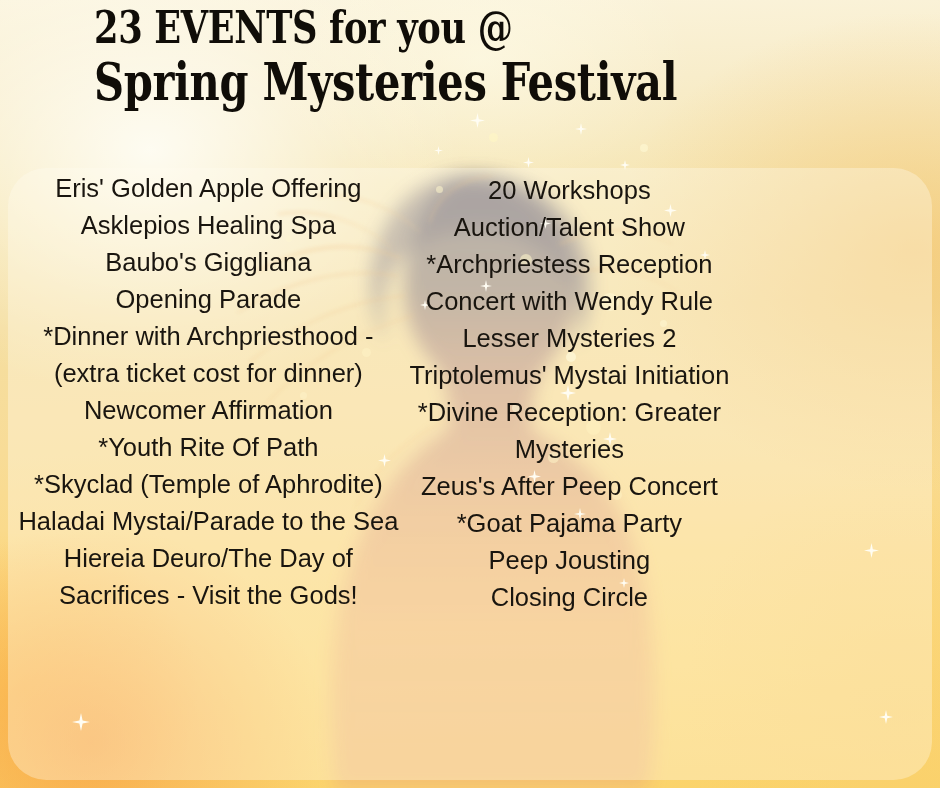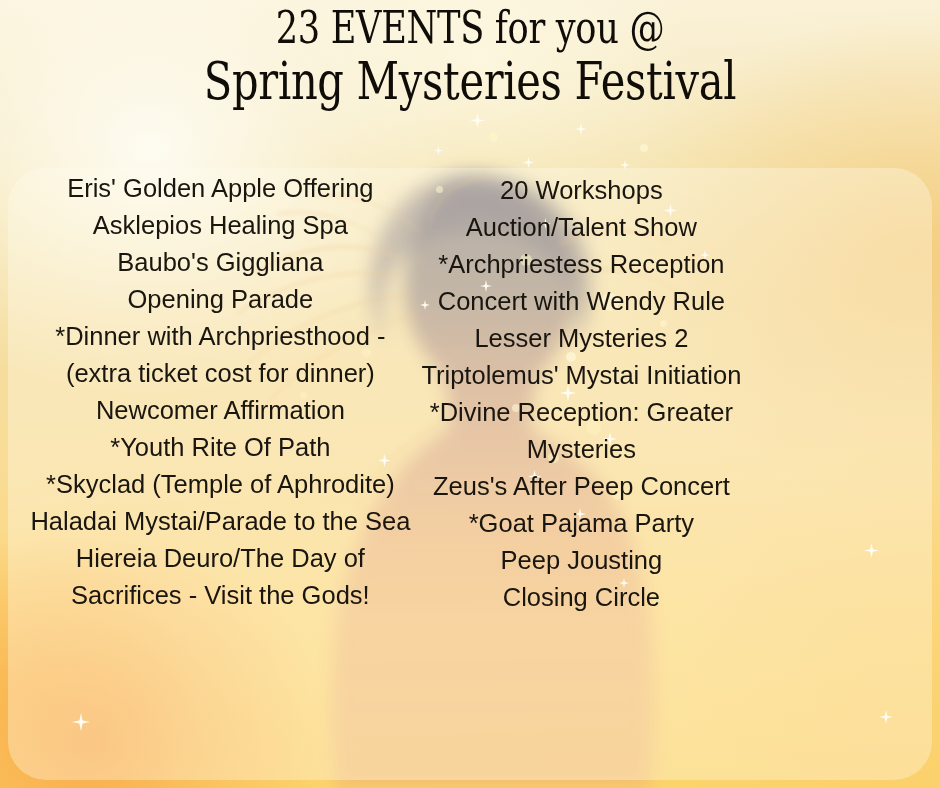--- a/index.html
+++ b/index.html
@@ -93,24 +93,23 @@
     border-radius: 38px;
     background: rgba(255,252,240,0.34);
     backdrop-filter: blur(0.5px);
     pointer-events: none;
   }
 
   
   #headline {
     position: absolute;
     left: 0; right: 0; top: 6px;
-    text-align: center;
     color: #100d08;
     font-family: "DejaVu Serif", "Liberation Serif", serif;
-    font-weight: 400;
+    font-weight: 700;
     line-height: 1.02;
     letter-spacing: -0.4px;
     z-index: 6;
   }
   #headline .hl-line {
     display: block;
     white-space: nowrap;
     transform: scaleX(0.80);
     transform-origin: center center;
   }
@@ -118,21 +117,20 @@
   #headline .hl-2 { font-size: 52px; margin-top: 4px; }
 
   
   #columns {
     position: absolute;
     left: 8px;
     top: 168px;
     width: 732px;
     display: flex;
     z-index: 5;
-    padding-left: 12px;
   }
   .col {
     box-sizing: border-box;
     color: #19150f;
     font-family: "Liberation Sans", sans-serif;
     font-size: 25.5px;
     line-height: 37px;
     text-align: center;
     font-weight: 400;
   }

